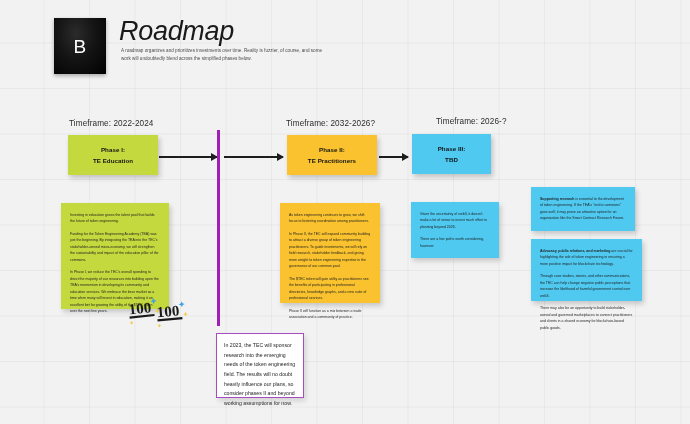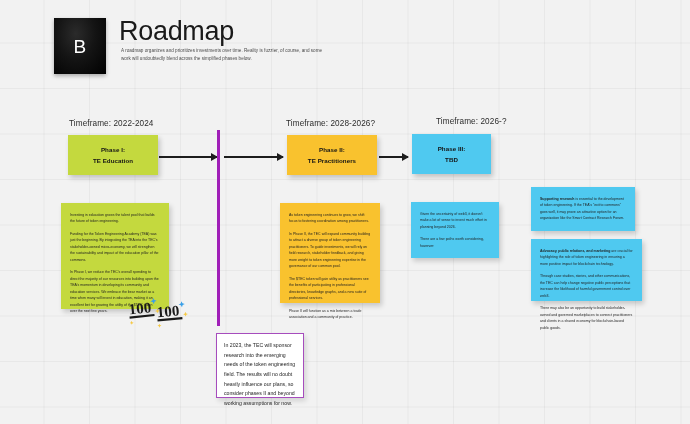--- a/index.html
+++ b/index.html
@@ -42,20 +42,21 @@
     letter-spacing: 0.5px;
   }
   .page-title {
     position: absolute;
     left: 119px; top: 17px;
     font-size: 27px;
     font-weight: 400;
     color: #1a1a1a;
     letter-spacing: -0.3px;
     line-height: 1.1;
+    font-style: italic;
   }
   .page-subtitle {
     position: absolute;
     left: 121px; top: 47px;
     width: 205px;
     font-size: 4.6px;
     line-height: 1.75;
     color: #4b4b4b;
     letter-spacing: 0.02px;
   }
@@ -172,21 +173,21 @@
 
 <div id="canvas">
 
   <div class="logo-tile">
     <span class="glyph">B</span>
   </div>
   <div class="page-title">Roadmap</div>
   <div class="page-subtitle">A roadmap organizes and prioritizes investments over time. Reality is fuzzier, of course, and some work will undoubtedly blend across the simplified phases below.</div>
 
   <div class="timeframe tf-1">Timeframe: 2022-2024</div>
-  <div class="timeframe tf-2">Timeframe: 2028-2026?</div>
+  <div class="timeframe tf-2">Timeframe: 2032-2026?</div>
   <div class="timeframe tf-3">Timeframe: 2026-?</div>
 
   <div class="phase-box" id="phase-1">
     <span class="line">Phase I:</span>
     <span class="line">TE Education</span>
   </div>
   <div class="phase-box" id="phase-2">
     <span class="line">Phase II:</span>
     <span class="line">TE Practitioners</span>
   </div>

